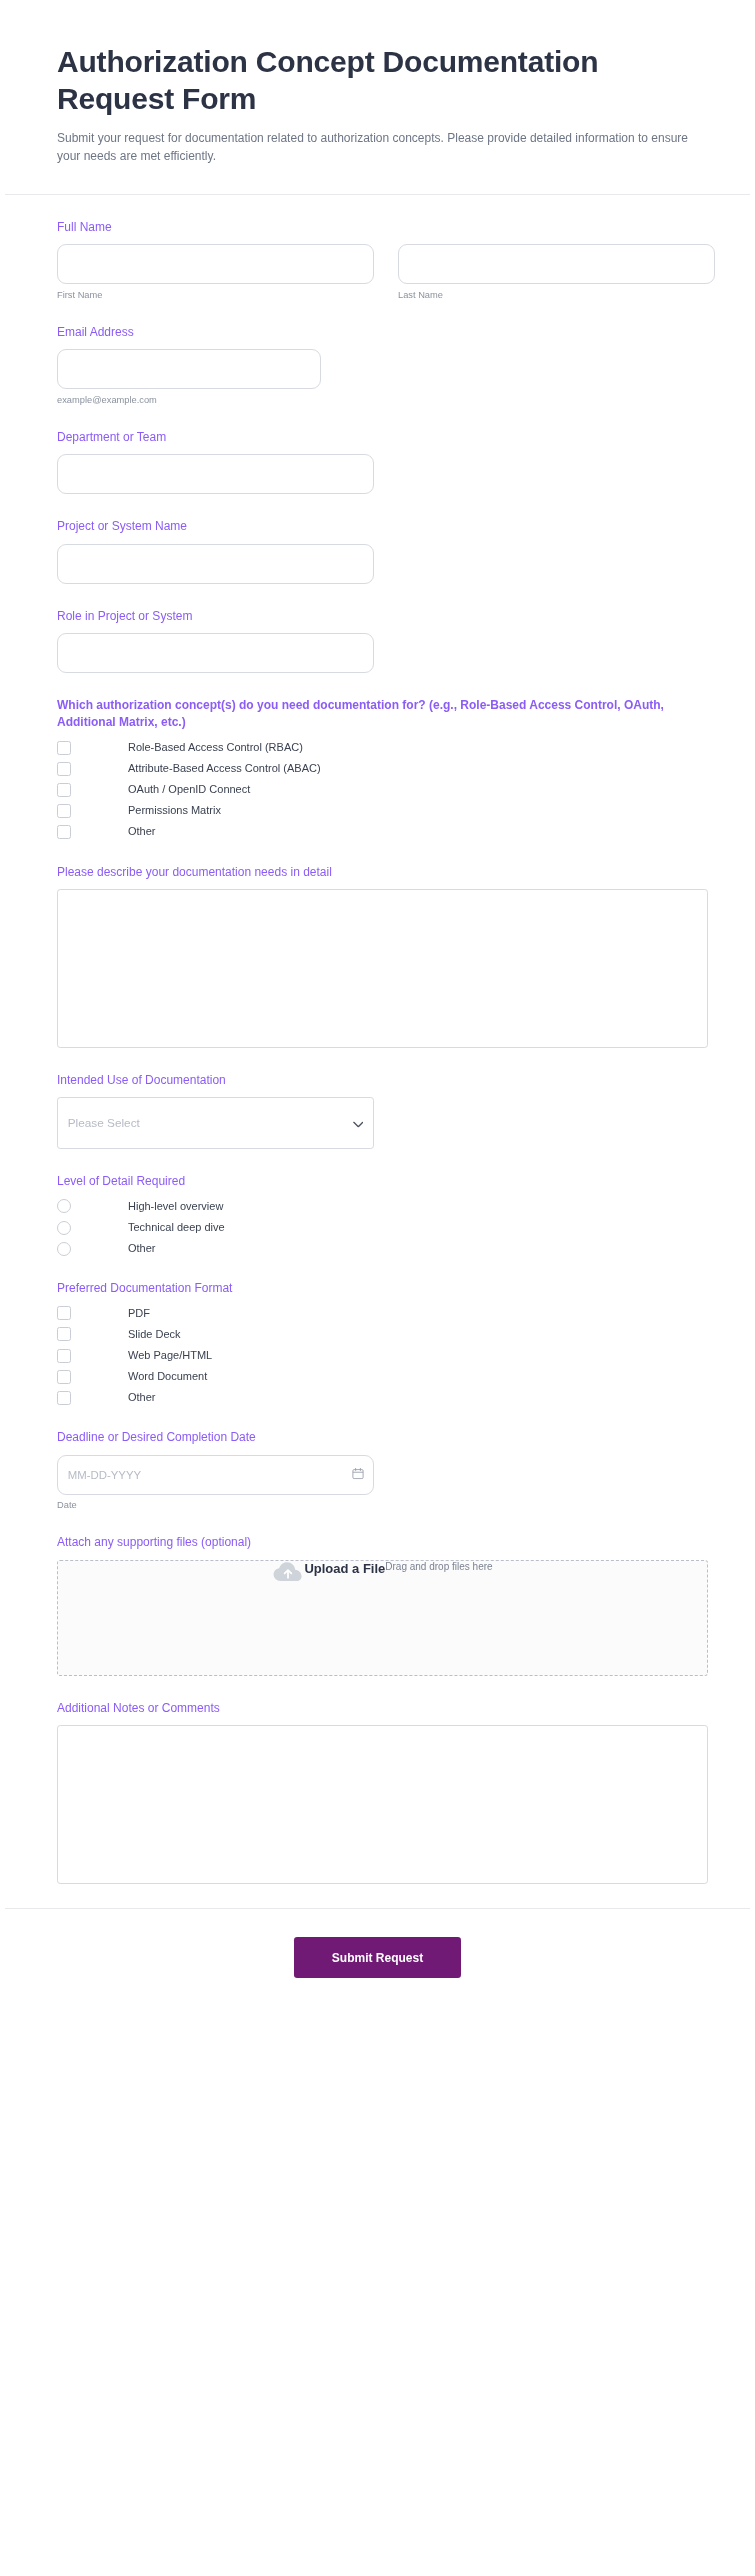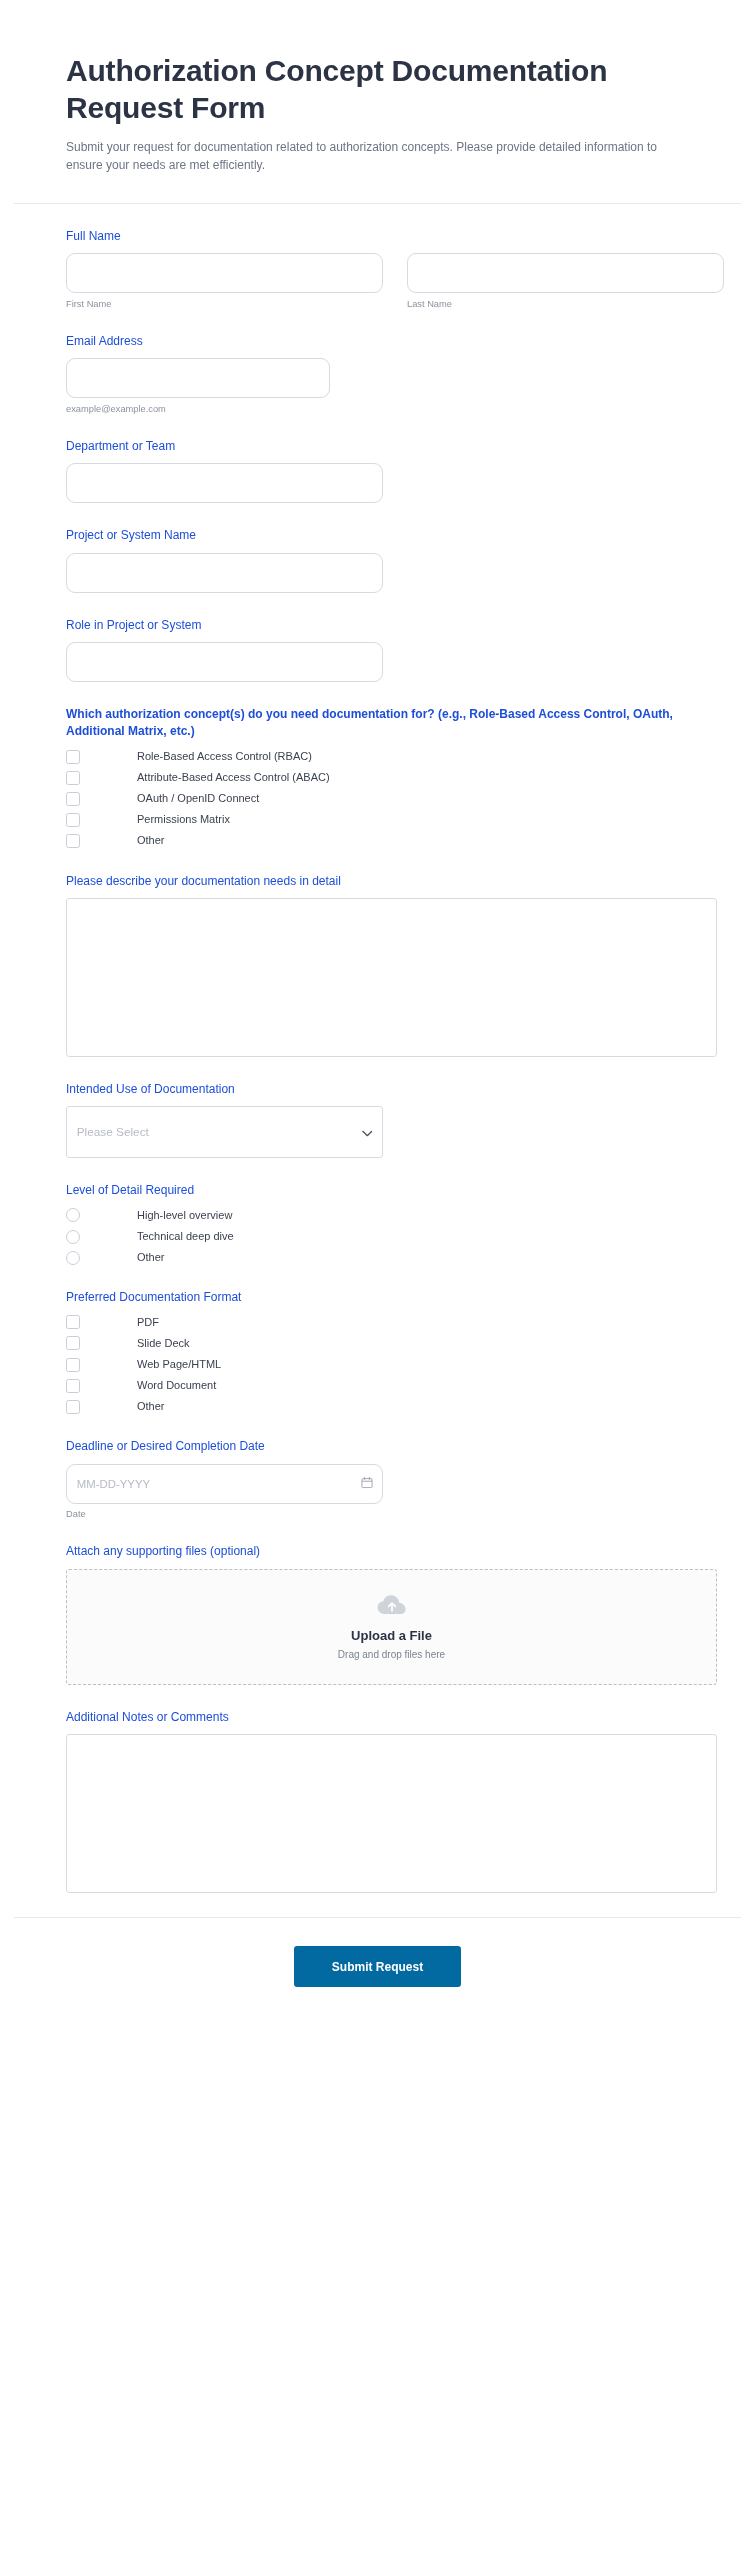--- a/index.html
+++ b/index.html
@@ -9,21 +9,21 @@
   body {
     width: 755px;
     background: #ffffff;
     font-family: "Liberation Sans", sans-serif;
     color: #2c3345;
     -webkit-font-smoothing: antialiased;
   }
   .page {
     width: 755px;
     box-sizing: border-box;
-    padding: 14px;
+    padding: 5px;
   }
   .header {
     padding: 39px 52px 28px 52px;
     border-bottom: 0.8px solid #e8e9ec;
   }
   .form-title {
     font-size: 30px;
     line-height: 1.22;
     font-weight: bold;
     color: #2c3345;
@@ -39,21 +39,21 @@
   }
   .body {
     padding: 24px 52px 0 52px;
   }
   .field {
     margin-bottom: 24px;
   }
   .field-label {
     display: block;
     font-size: 12px;
-    color: #1d4ed8;
+    color: #8b5cf6;
     margin-bottom: 8px;
     line-height: 1.45;
   }
   .field-label.wide {
     max-width: 642px;
   }
   .sub-label {
     font-size: 9.3px;
     color: #8b929f;
     margin-top: 5.7px;
@@ -167,22 +167,21 @@
     pointer-events: none;
   }
   .upload {
     box-sizing: border-box;
     width: 651px;
     height: 116px;
     border: 0.8px dashed #b9bec8;
     border-radius: 3.2px;
     background: #fbfbfc;
     display: flex;
-    flex-direction: column;
-    align-items: center;
+    flex-direction: row;
     justify-content: center;
   }
   .upload-cloud {
     margin-bottom: 7.3px;
   }
   .upload-title {
     font-size: 13px;
     font-weight: bold;
     color: #2c3345;
     margin-bottom: 5.7px;
@@ -195,21 +194,21 @@
     height: 159px;
   }
   .footer {
     border-top: 0.8px solid #e8e9ec;
     margin-top: 24px;
     padding: 28px 52px 36px 52px;
     display: flex;
     justify-content: center;
   }
   .submit-btn {
-    background: #0369a1;
+    background: #701a75;
     color: #ffffff;
     border: none;
     border-radius: 3.2px;
     font-size: 12px;
     font-weight: bold;
     font-family: "Liberation Sans", sans-serif;
     padding: 0 23px;
     height: 41px;
     min-width: 167px;
     cursor: pointer;

